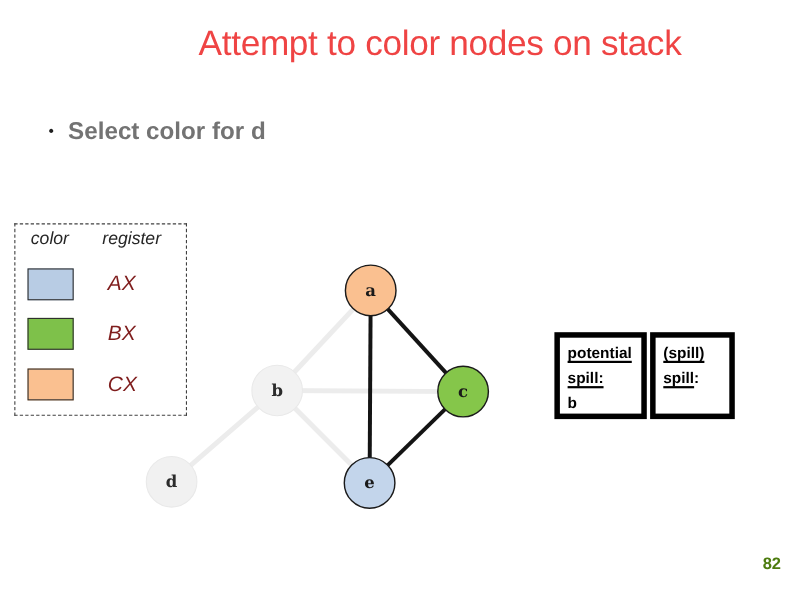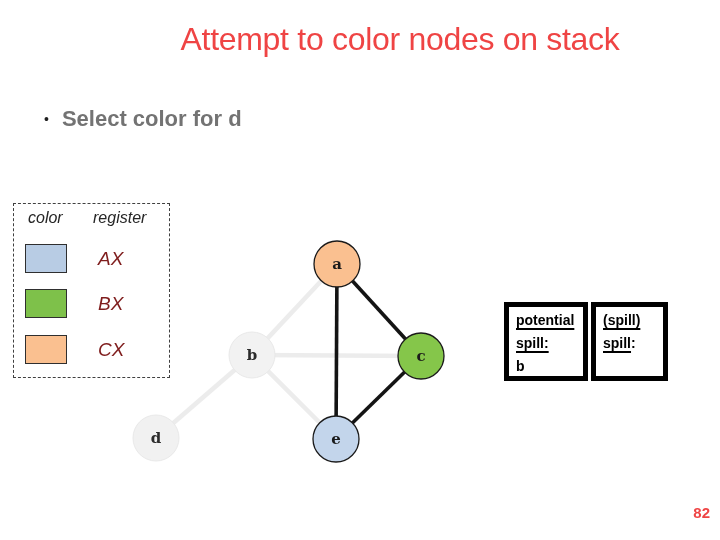--- a/index.html
+++ b/index.html
@@ -96,15 +96,15 @@
     <span class="u">potential</span><br>
     <span class="u">spill:</span><br>
     <span>b</span>
   </div>
 
   <div class="info-box stack-box">
     <span class="u">(spill)</span><br>
     <span class="u">spill</span><span>:</span>
   </div>
 
-  <div class="page-number" style="color: #ef4444;">82</div>
+  <div class="page-number" style="color: #4d7c0f;">82</div>
 
 </div>
 
 </body></html>

